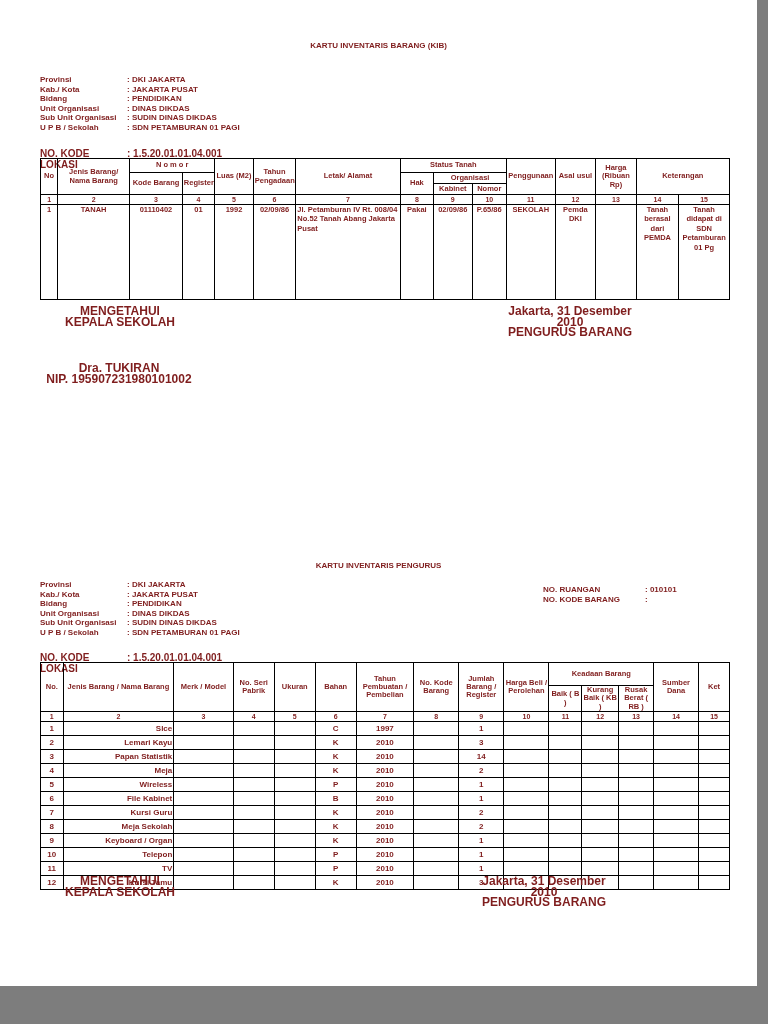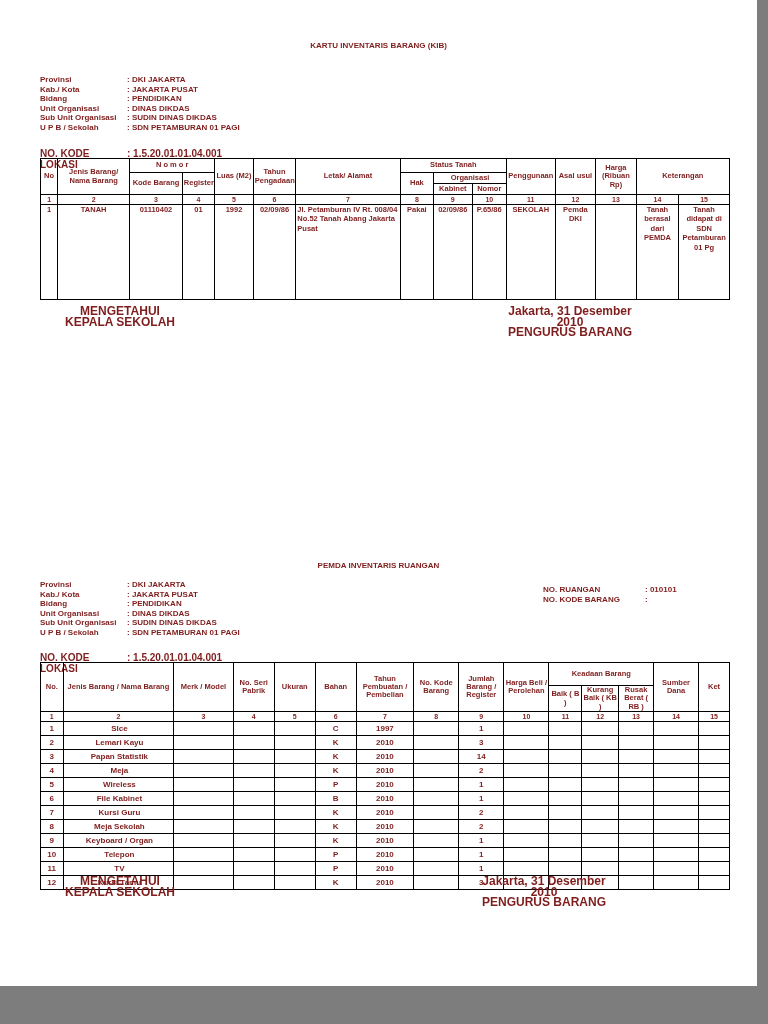--- a/index.html
+++ b/index.html
@@ -21,21 +21,21 @@
   .kodeline{display:flex;font-size:10px;}
   .kodeline .lbl{width:87px;flex:0 0 87px;}
   table{border-collapse:collapse;table-layout:fixed;}
   .doc-table{width:690px;}
   th,td{border:1px solid #000;font-weight:bold;padding:0 1px;overflow:hidden;}
   th{font-size:7.5px;text-align:center;vertical-align:middle;line-height:1.12;}
   .numrow td{height:9px;font-size:7px;line-height:9px;text-align:center;padding:0;}
   .t1data td{height:94px;vertical-align:top;text-align:center;font-size:7.5px;line-height:1.25;}
   .t1data td.left{text-align:left;}
   .kirrows td{height:13px;font-size:8px;line-height:12px;text-align:center;vertical-align:middle;}
-  .kirrows td.left{text-align:center;padding-left:3px;}
+  .kirrows td.left{text-align:right;padding-left:3px;}
   .t1 tr.h1 th{height:13px;}
   .t1 tr.h2 th{height:10px;}
   .t1 tr.h3 th{height:10px;}
   .t2 tr.h1 th{height:22px;}
   .t2 tr.h2 th{height:12px;}
   .sig{font-size:12px;line-height:10.5px;text-align:center;}
 </style>
 </head>
 <body>
 
@@ -161,23 +161,27 @@
   </table>
 
   <div class="abs sig" style="left:60px;top:306px;width:120px;">
     <div>MENGETAHUI</div>
     <div>KEPALA SEKOLAH</div>
   </div>
   <div class="abs sig" style="left:495px;top:306px;width:150px;">
     <div>Jakarta, 31 Desember 2010</div>
     <div>PENGURUS BARANG</div>
   </div>
+  <div class="abs sig" style="left:34px;top:363px;width:170px;">
+    <div>Dra. TUKIRAN</div>
+    <div>NIP. 195907231980101002</div>
+  </div>
 
   <div class="abs titleblock" style="top:561px;">
-    <div>PEMDA INVENTARIS RUANGAN</div>
+    <div>KARTU INVENTARIS PENGURUS</div>
   </div>
 
   <div class="abs meta" style="left:40px;top:580px;">
     <div class="mrow">
         <span class="lbl">Provinsi</span>
         <span>: DKI JAKARTA</span>
       </div>
     <div class="mrow">
         <span class="lbl">Kab./ Kota</span>
         <span>: JAKARTA PUSAT</span>

